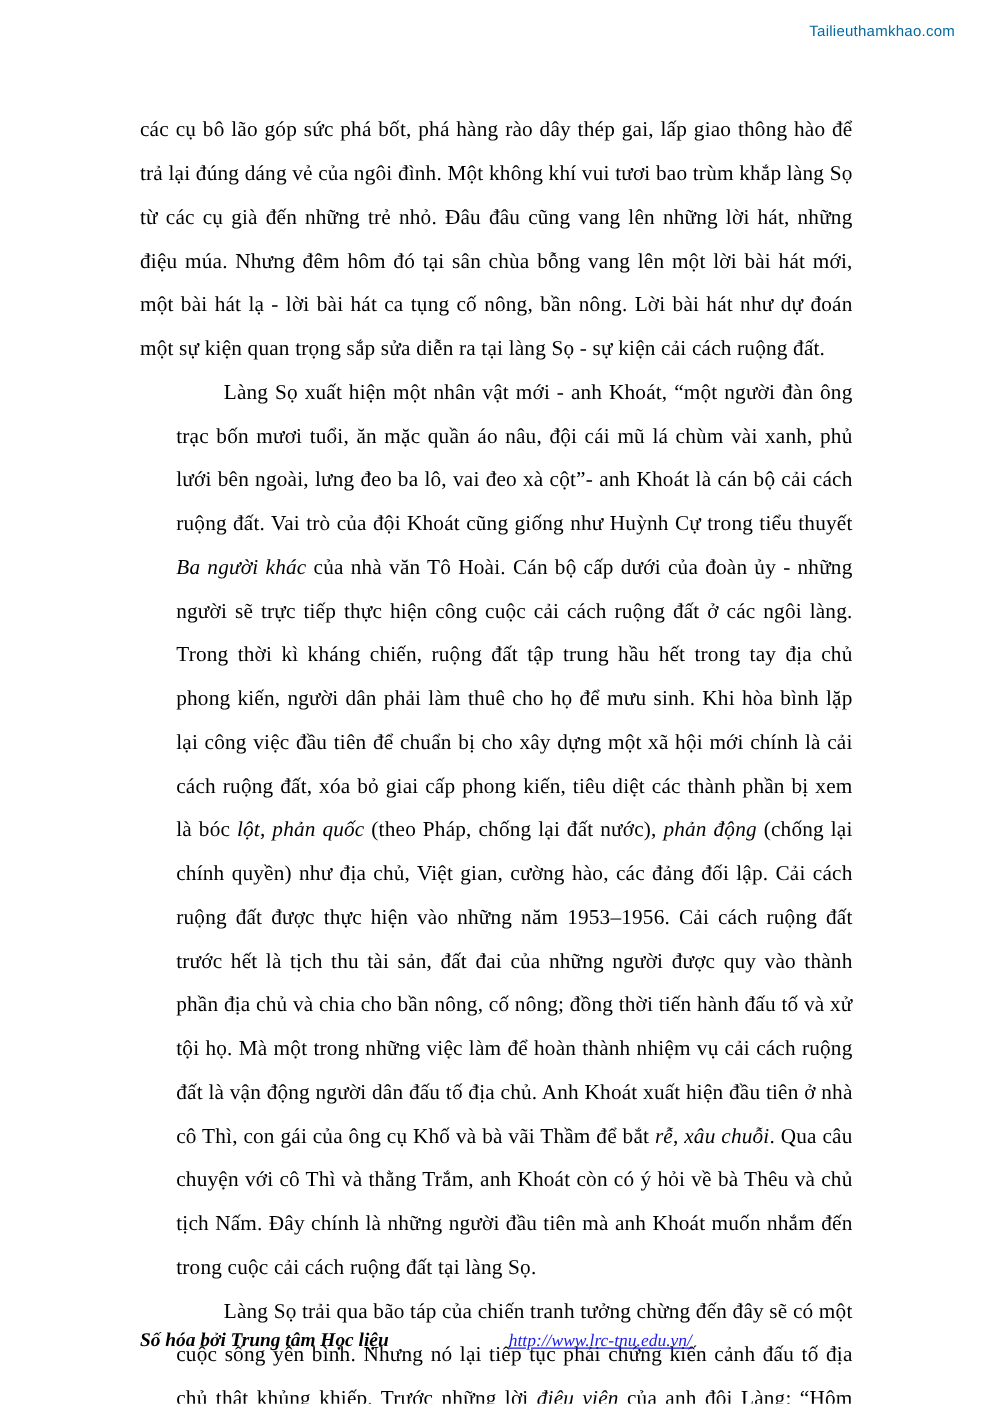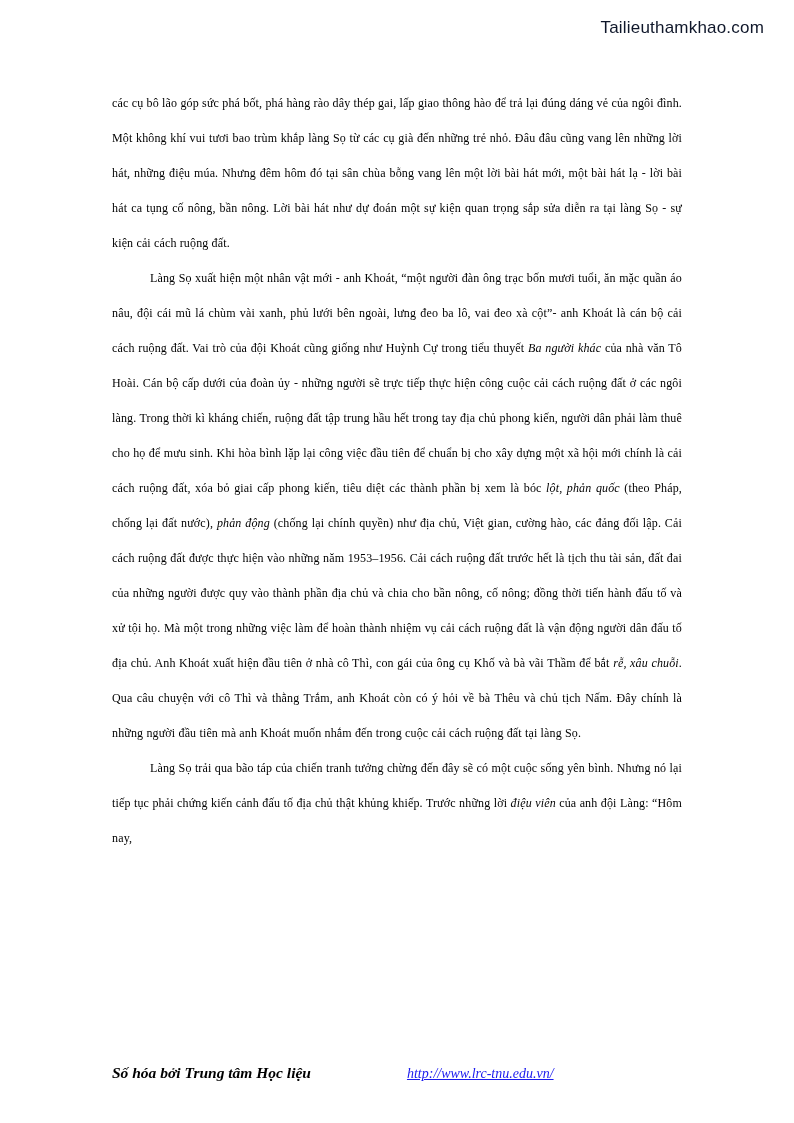--- a/index.html
+++ b/index.html
@@ -18,40 +18,41 @@
   .page {
     position: absolute;
     inset: 0;
     background: #ffffff;
   }
   .watermark {
     position: absolute;
     top: 18px;
     right: 30px;
     font-family: "Liberation Sans", sans-serif;
-    font-size: 17px;
-    color: #0f172a;
+    font-size: 12px;
+    color: #0369a1;
     letter-spacing: 0.2px;
   }
   .content {
     position: absolute;
     left: 112px;
     top: 86px;
     width: 570px;
   }
   p.para {
     margin: 0;
-    font-size: 12px;
+    font-size: 17px;
     line-height: 35px;
     text-align: justify;
     text-justify: inter-word;
     letter-spacing: 0.15px;
   }
   p.para.indent {
     text-indent: 38px;
+    margin-left: 29px;
   }
   .italic { font-style: italic; }
   .footer {
     position: absolute;
     left: 112px;
     right: 112px;
     top: 1064px;
     display: flex;
     align-items: baseline;
     text-align: right;

